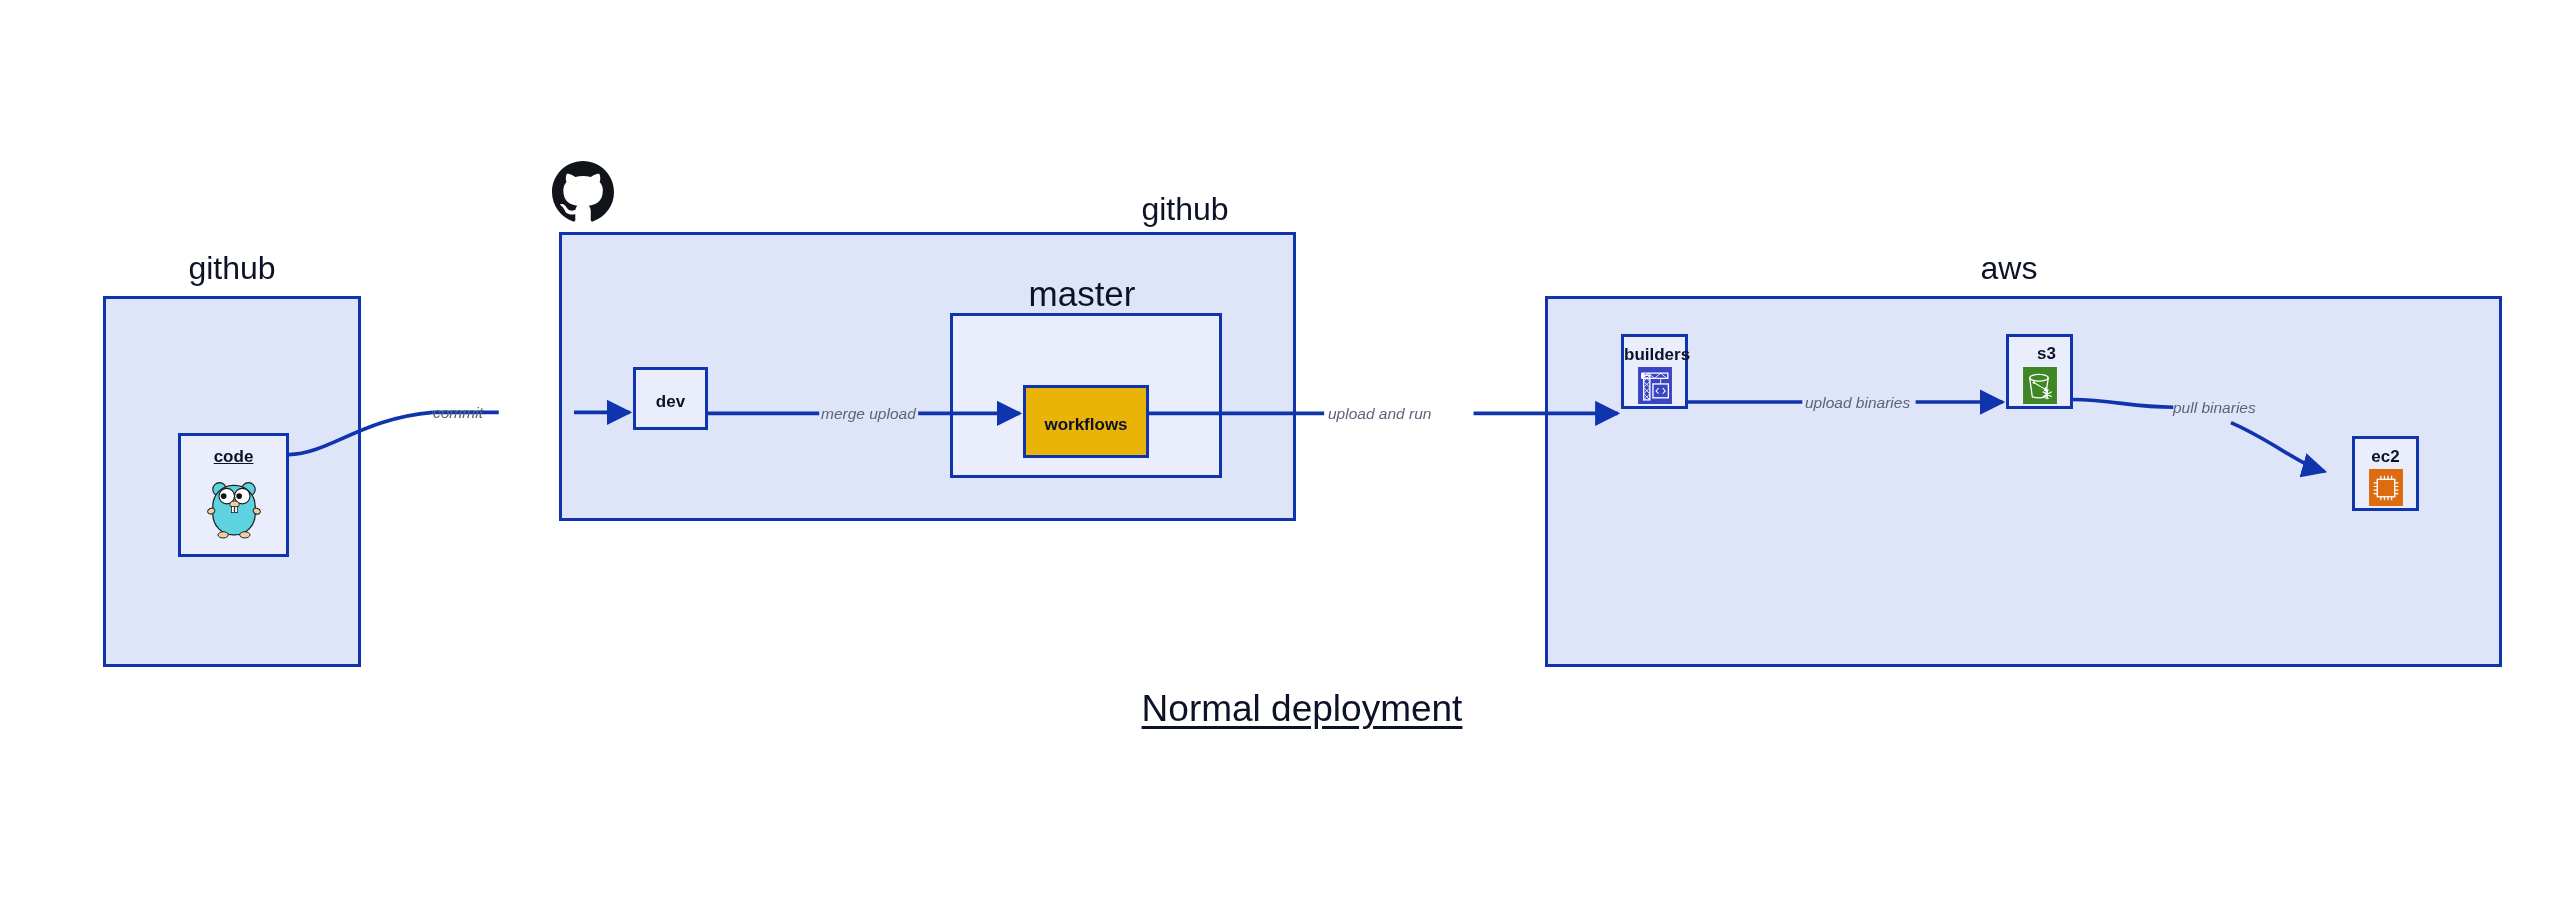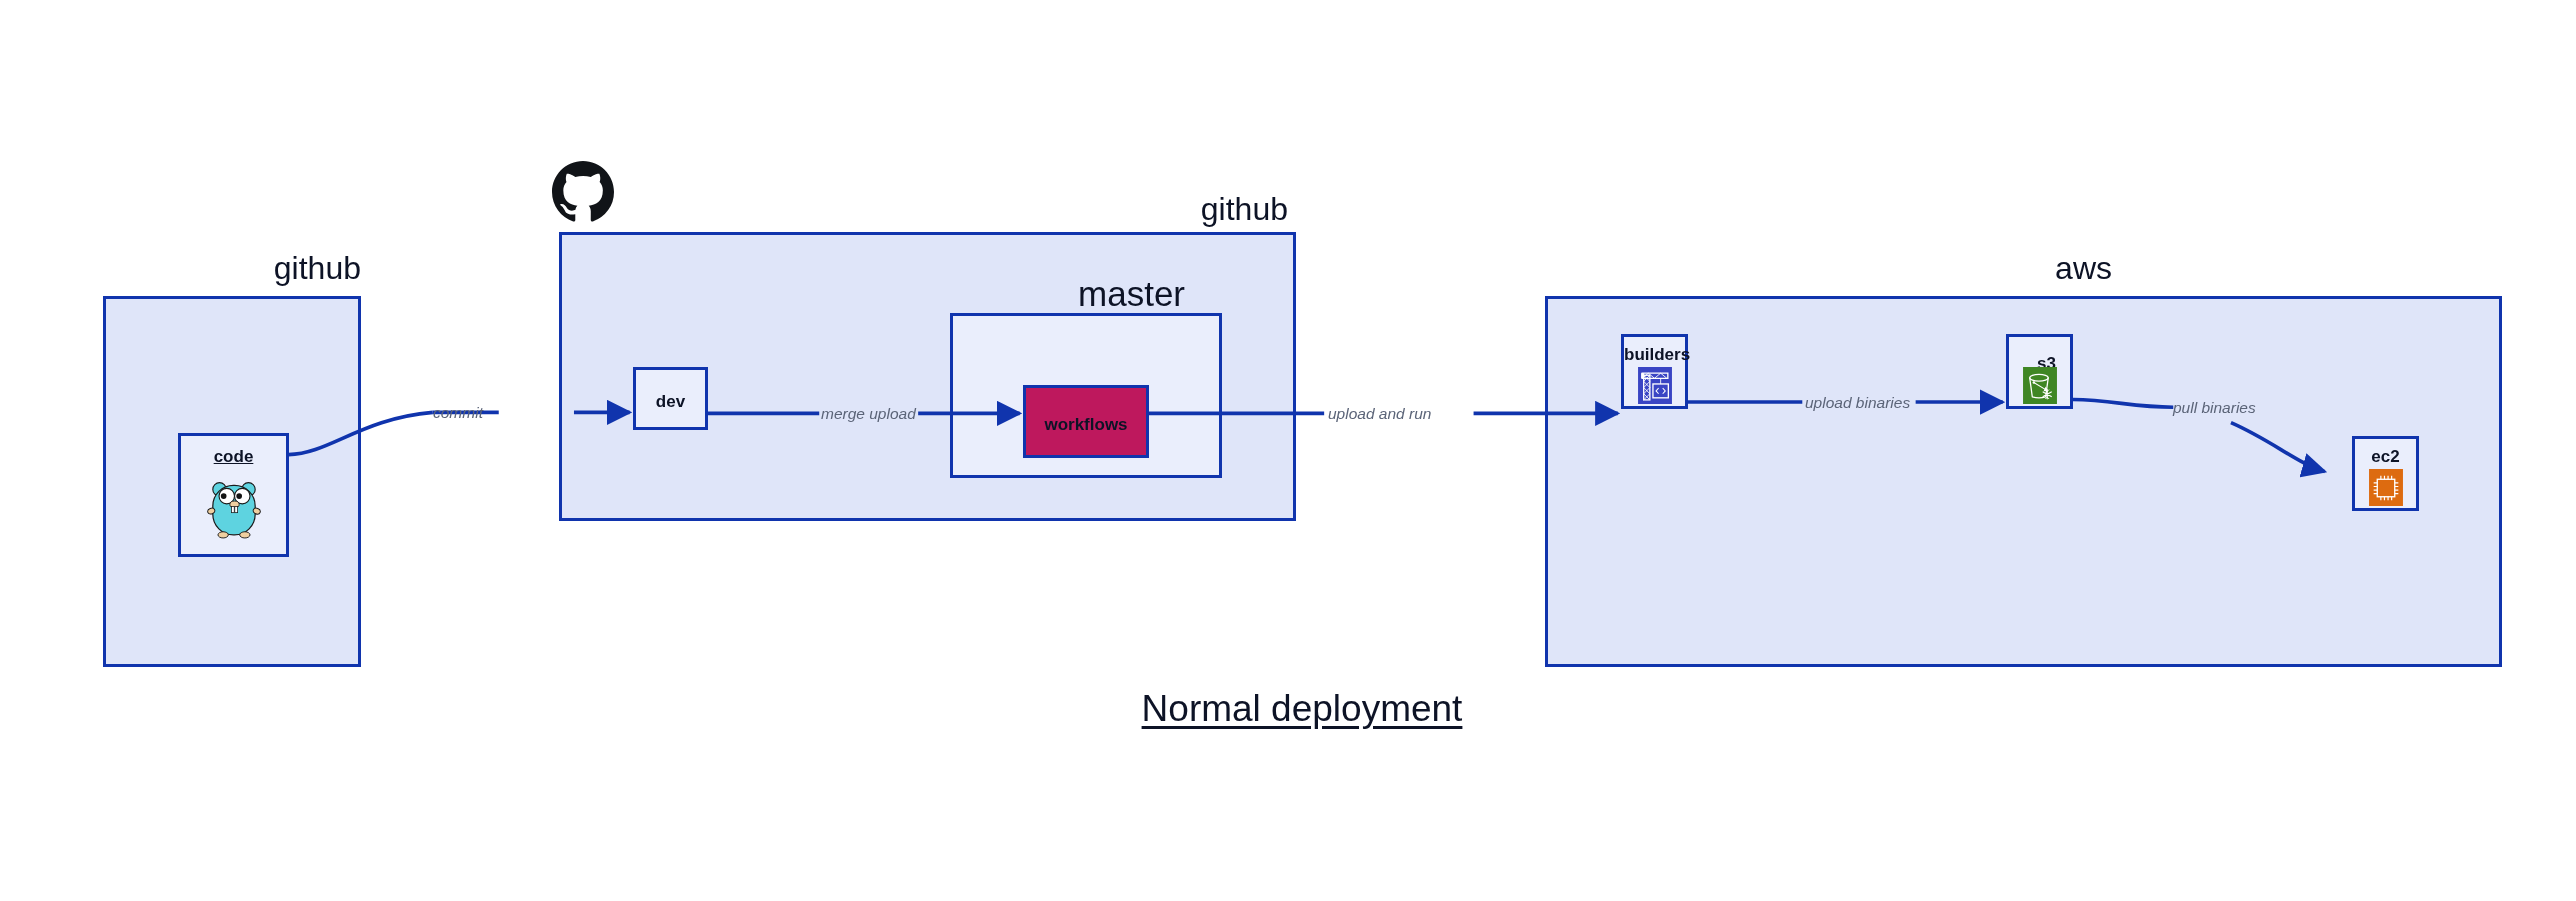--- a/index.html
+++ b/index.html
@@ -26,33 +26,33 @@
     background: #dfe5f9;
     border: 3.6px solid #1034ad;
     box-sizing: border-box;
   }
   .group-label {
     position: absolute;
     color: #0d1326;
     font-size: 32px;
     font-weight: 400;
     white-space: nowrap;
-    text-align: right;
+    text-align: center;
     line-height: 1;
   }
 
   
   .node-box {
     position: absolute;
     background: #eaeefc;
     border: 3.6px solid #1034ad;
     box-sizing: border-box;
   }
   .node-box.plain {
-    background: #be185d;
+    background: #eab308;
   }
   .node-label {
     position: absolute;
     left: 0;
     right: 0;
     text-align: center;
     color: #0d1326;
     font-size: 17px;
     font-weight: bold;
     white-space: nowrap;
@@ -197,21 +197,21 @@
           <path d="M44 22 L44 33" stroke-width="1.7"></path>
 
           <rect x="29" y="33" width="30" height="27"></rect>
           <path d="M40 41 L35 46.5 L40 52 M48 41 L53 46.5 L48 52" stroke-width="2"></path>
         </g>
       </svg>
     </span>
   </div>
 
   <div class="node-box" style="left:2006px; top:334px; width:67px; height:75px;">
-    <div class="node-label" style="top:18px;margin-left:14px;">s3</div>
+    <div class="node-label" style="top:8px;margin-left:14px;">s3</div>
 
     <span class="node-icon" style="top:30px; width:34px; height:37px;">
       <svg viewBox="0 0 66 72" width="34" height="37">
         <rect x="0" y="0" width="66" height="72" fill="#3f8624"></rect>
         <g stroke="#ffffff" stroke-width="2.5" fill="none" stroke-linecap="round">
 
           <ellipse cx="31" cy="21" rx="18" ry="6.5"></ellipse>
 
           <path d="M13 21 L18 58 Q31 62 44 58 L49 21"></path>
 

